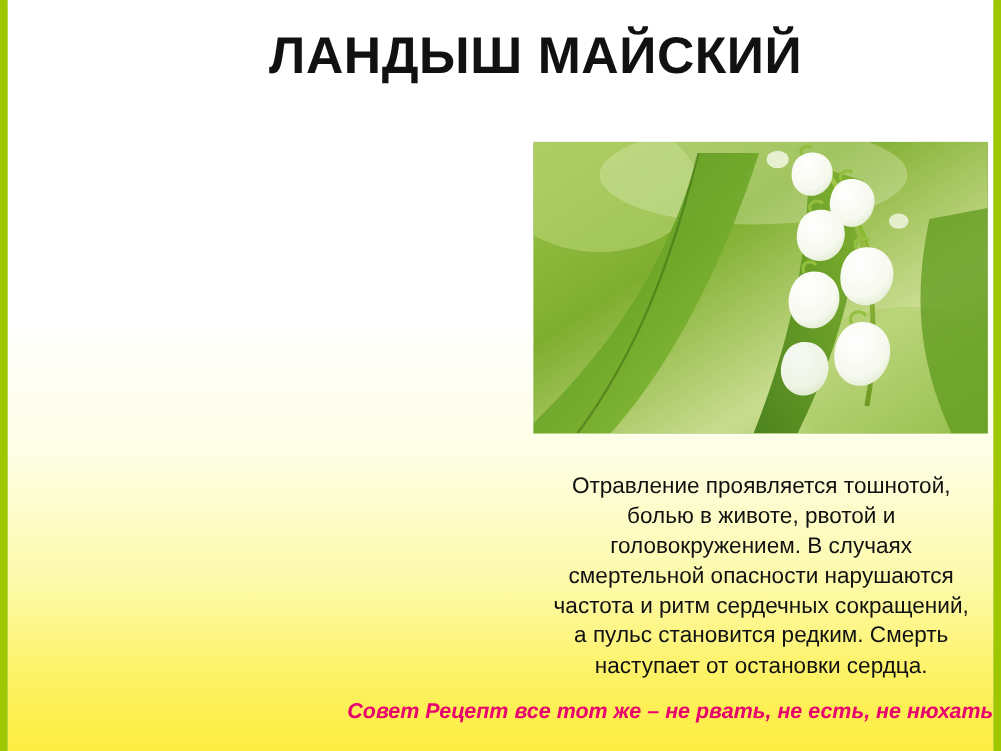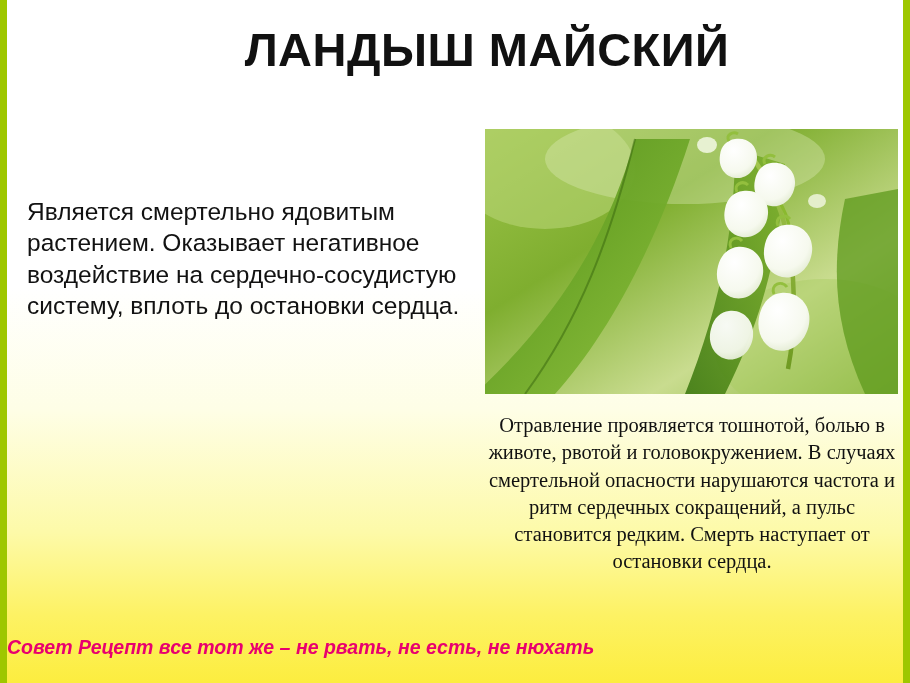--- a/index.html
+++ b/index.html
@@ -77,44 +77,42 @@
     position: absolute;
     left: 478px;
     top: 412px;
     width: 414px;
     text-align: center;
     color: #111111;
     font-size: 20.5px;
     line-height: 1.33;
   }
   .right-col p {
-    margin: 0;
-    font-family: Liberation Serif, serif;
+    margin: 16px;
   }
   .footer {
     position: absolute;
     left: 0;
     bottom: 24px;
     width: 100%;
-    text-align: left;
+    text-align: right;
     color: #e8006f;
     font-size: 19.5px;
     font-weight: bold;
     font-style: italic;
   }
 </style>
 </head>
 <body>
 
 <div class="slide">
 
   <div class="title">ЛАНДЫШ МАЙСКИЙ</div>
 
   <div class="left-col">
-    <p>Является смертельно ядовитым растением. Оказывает негативное воздействие на сердечно-сосудистую систему, вплоть до остановки сердца.</p>
   </div>
 
   <div class="photo">
     <svg width="413" height="265" viewBox="0 0 413 265" xmlns="http://www.w3.org/2000/svg" aria-hidden="true">
       <defs>
         <linearGradient id="bg" x1="0" y1="0" x2="1" y2="1">
           <stop offset="0%" stop-color="#9dc44a"></stop>
           <stop offset="35%" stop-color="#7fae2f"></stop>
           <stop offset="70%" stop-color="#c9dc8f"></stop>
           <stop offset="100%" stop-color="#86b33a"></stop>

